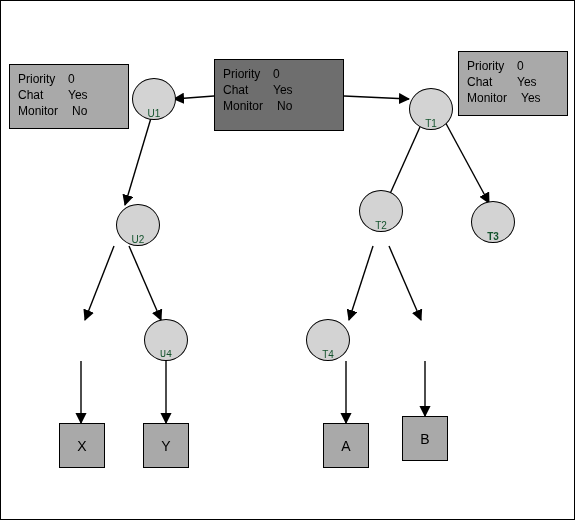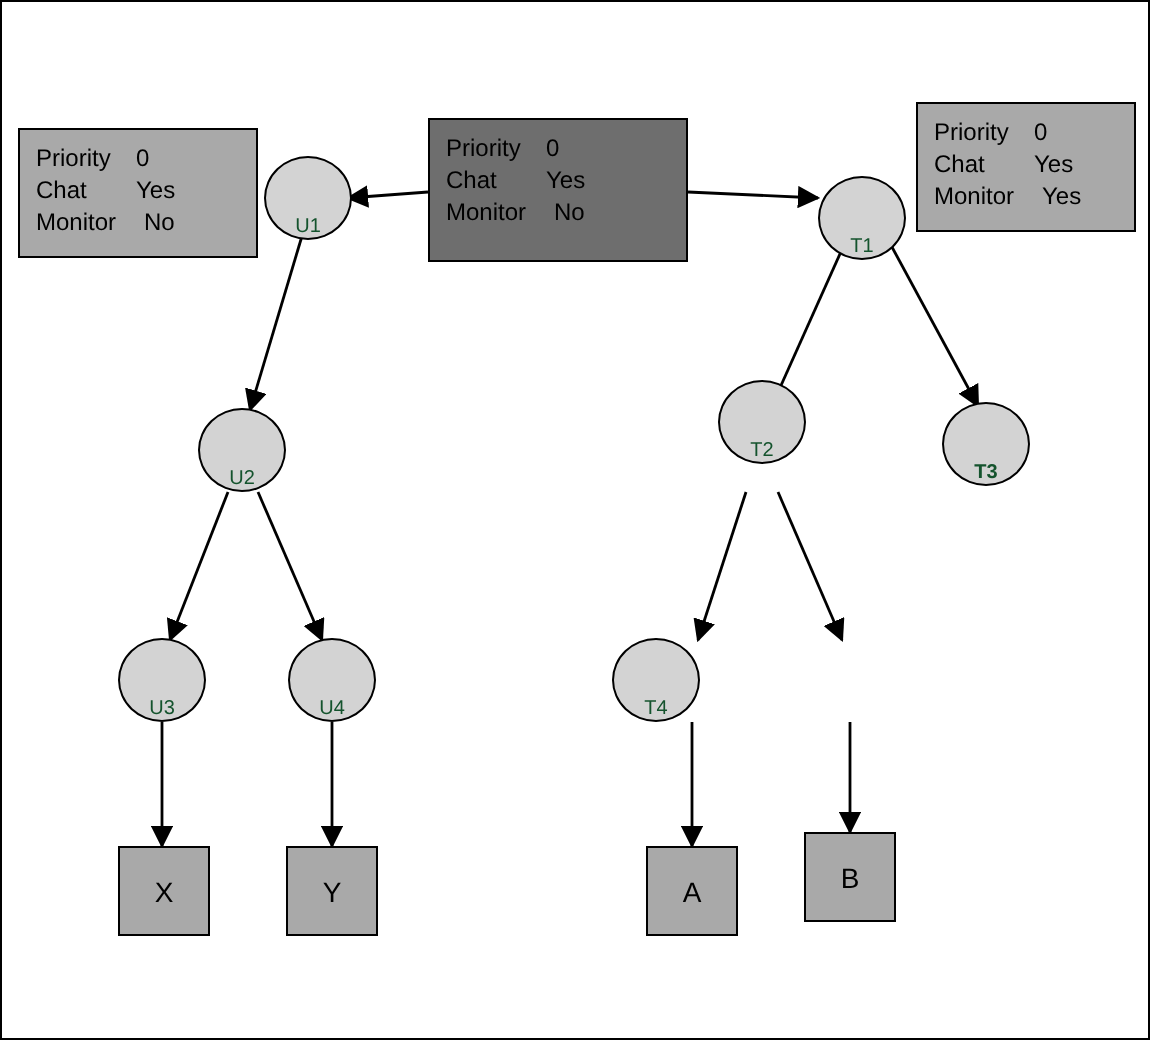--- a/index.html
+++ b/index.html
@@ -132,27 +132,24 @@
       </div>
     <div class="row">
         <span class="k">Monitor</span>
         <span class="v" style="margin-left:4px">Yes</span>
       </div>
   </div>
 
   <div class="node-ellipse" style="left:131px; top:77px;  width:44px; height:42px;">
       <span>U1</span>
     </div>
-  <div class="node-ellipse" style="left:98px;  top:203px; width:44px; height:42px;">
+  <div class="node-ellipse" style="left:115px;  top:203px; width:44px; height:42px;">
       <span>U2</span>
     </div>
-  <div class="node-ellipse" style="left:58px;  top:318px; width:44px; height:42px;">
-      <span>U3</span>
-    </div>
-  <div class="node-ellipse" style="left:143px; top:318px; width:44px; height:42px;">
+  <div class="node-ellipse" style="left:143px; top:318px; width:44px; height:42px;font-family:Liberation Mono, monospace;">
       <span>U4</span>
     </div>
 
   <div class="node-ellipse" style="left:408px; top:87px;  width:44px; height:42px;">
       <span>T1</span>
     </div>
   <div class="node-ellipse" style="left:358px; top:189px; width:44px; height:42px;">
       <span>T2</span>
     </div>
   <div class="node-ellipse" style="left:470px; top:200px; width:44px; height:42px;font-weight:bold;">

